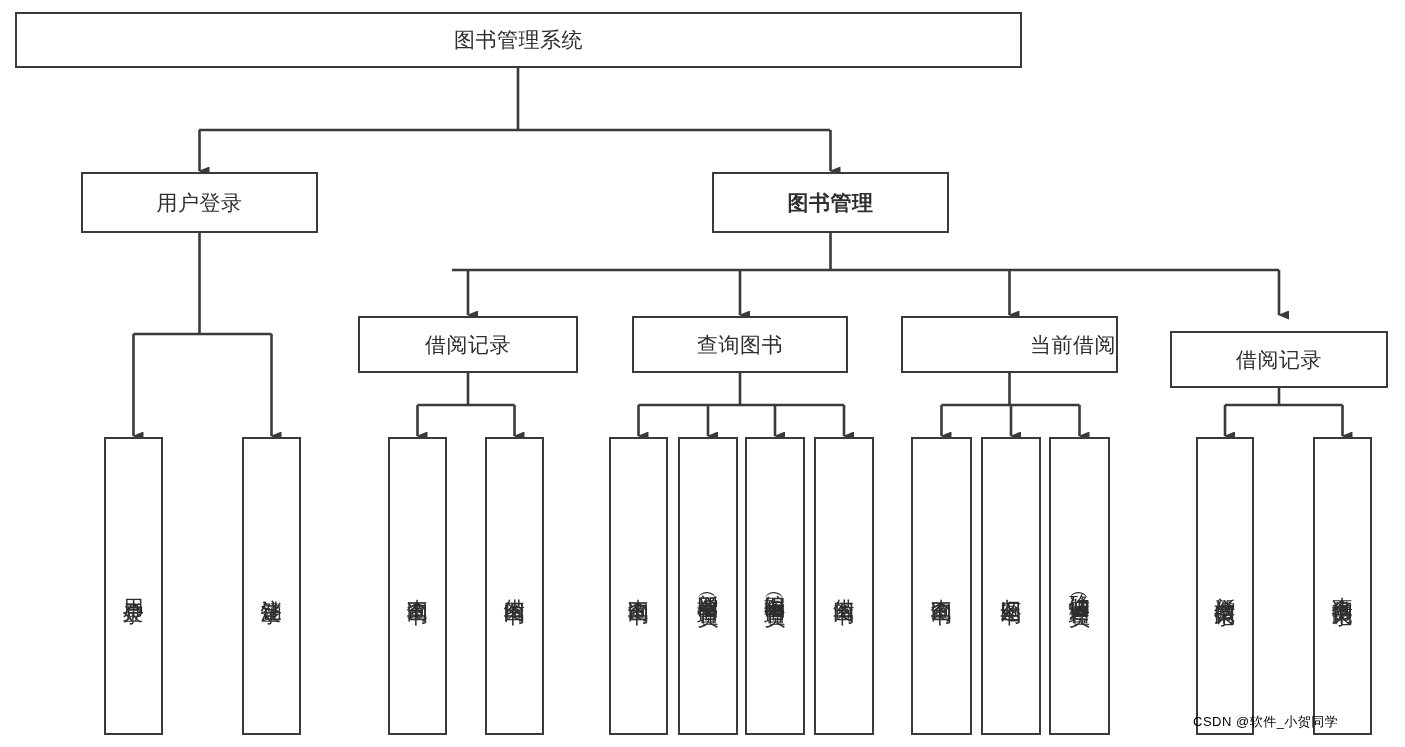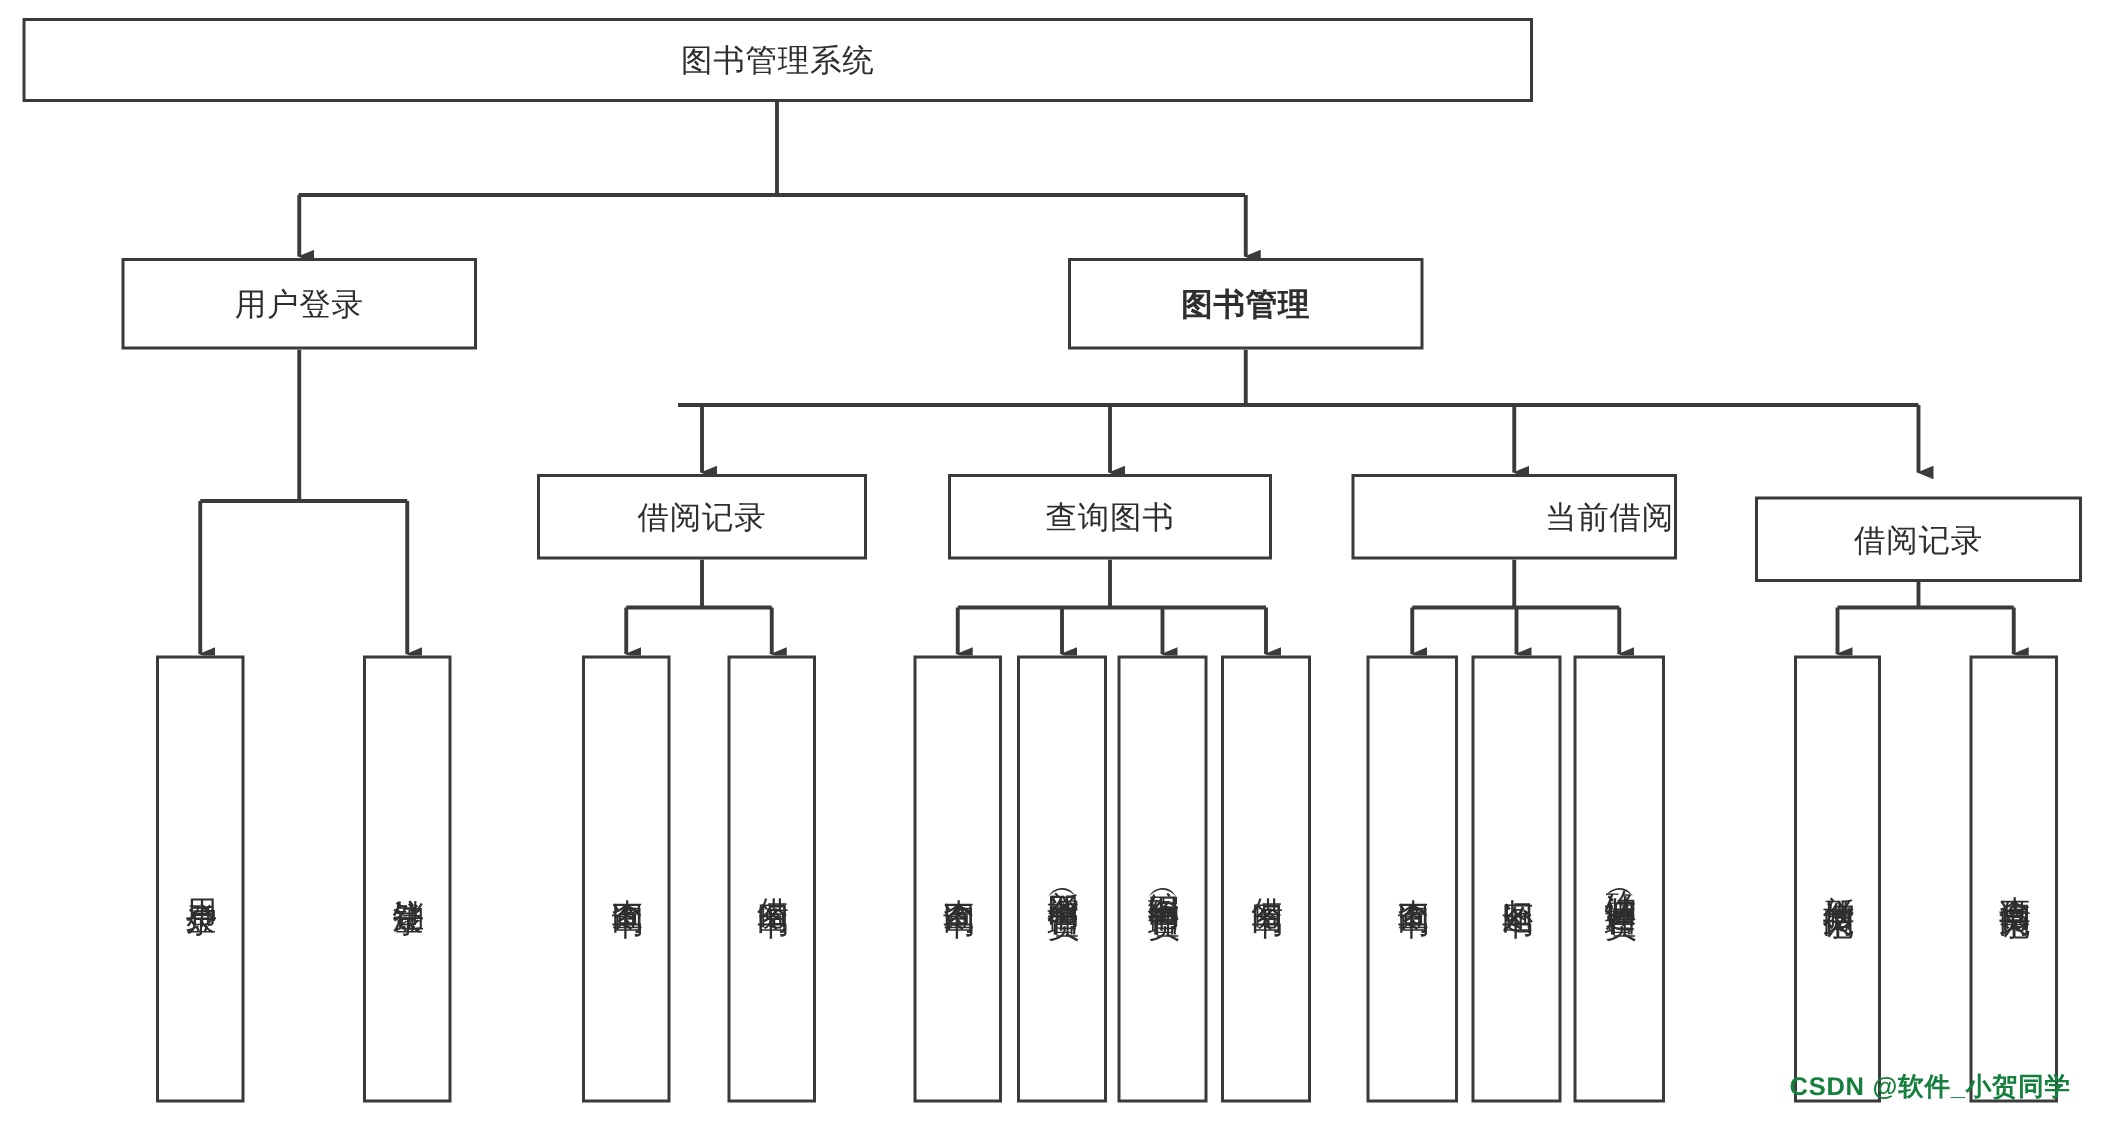--- a/index.html
+++ b/index.html
@@ -53,25 +53,24 @@
     text-orientation: upright;
     white-space: normal;
     max-height: 100%;
     text-align: center;
   }
   .node .lbl {
     display: block;
   }
   .watermark {
     position: absolute;
-    font-size: 17px;
-    color: #15803d;
+    font-size: 13px;
+    color: #000000;
     white-space: nowrap;
     letter-spacing: 0.5px;
-    font-weight: bold;
   }
 </style>
 </head>
 <body>
 
 <div id="canvas">
 
   <svg id="wires" viewBox="0 0 1405 747" xmlns="http://www.w3.org/2000/svg">
     <defs>
       <marker id="arrow" markerWidth="9" markerHeight="11" refX="4.5" refY="10" orient="auto" markerUnits="userSpaceOnUse">

